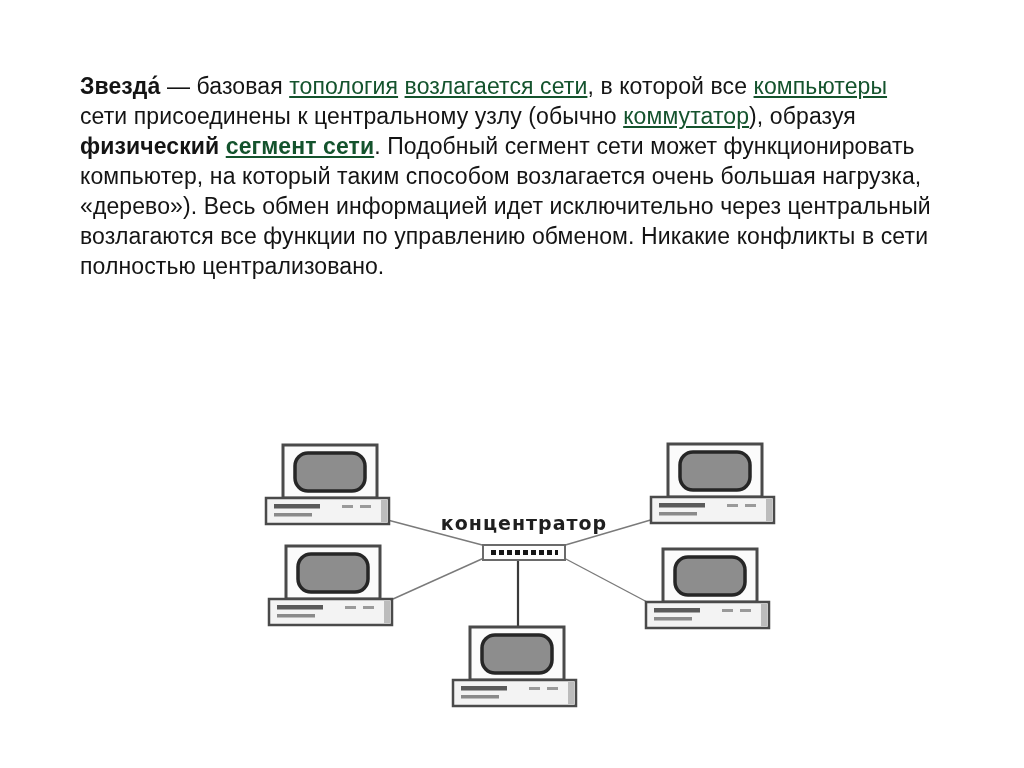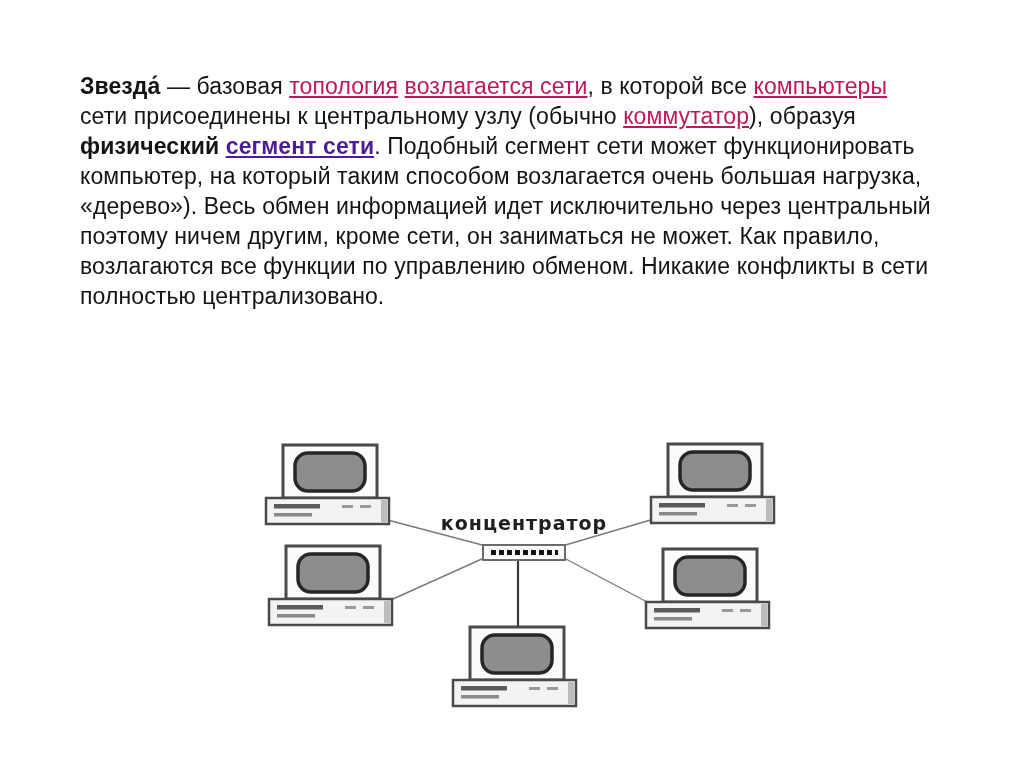--- a/index.html
+++ b/index.html
@@ -9,42 +9,41 @@
     font-family:"Liberation Sans",sans-serif;
   }
   .article{
     position:absolute;left:80px;top:71px;width:882px;
     color:#141414;font-size:23px;line-height:30px;
     letter-spacing:0.1px;
   }
   .tline{white-space:nowrap;}
   .seg-normal{font-weight:400;margin-top:12px;}
   .seg-bold{font-weight:700;}
-  .seg-link{color:#be185d;text-decoration:underline;cursor:pointer;}
-  .seg-boldlink{color:#4c1d95;text-decoration:underline;font-weight:700;cursor:pointer;}
+  .seg-link{color:#14532d;text-decoration:underline;cursor:pointer;}
+  .seg-boldlink{color:#14532d;text-decoration:underline;font-weight:700;cursor:pointer;}
   .diagram{
     position:absolute;left:250px;top:440px;width:530px;height:272px;
   }
   .hub-label-text{
     font-family:"DejaVu Sans",sans-serif;
     font-weight:700;
     letter-spacing:1px;
     fill:#1f1f1f;
   }
 </style>
 </head>
 <body>
 
 <div class="article">
     <div class="tline"><span class="seg-bold">Звезда́</span><span class="seg-normal"> — базовая </span><span class="seg-link">топология</span><span class="seg-normal"> </span><span class="seg-link">возлагается сети</span><span class="seg-normal">, в которой все </span><span class="seg-link">компьютеры</span></div>
     <div class="tline"><span class="seg-normal">сети присоединены к центральному узлу (обычно </span><span class="seg-link">коммутатор</span><span class="seg-normal">), образуя</span></div>
     <div class="tline"><span class="seg-bold">физический </span><span class="seg-boldlink">сегмент сети</span><span class="seg-normal">. Подобный сегмент сети может функционировать</span></div>
     <div class="tline"><span class="seg-normal">компьютер, на который таким способом возлагается очень большая нагрузка,</span></div>
     <div class="tline"><span class="seg-normal">«дерево»). Весь обмен информацией идет исключительно через центральный</span></div>
-    <div class="tline"><span class="seg-normal">поэтому ничем другим, кроме сети, он заниматься не может. Как правило,</span></div>
     <div class="tline"><span class="seg-normal">возлагаются все функции по управлению обменом. Никакие конфликты в сети</span></div>
     <div class="tline"><span class="seg-normal">полностью централизовано.</span></div>
   </div>
 
 <svg class="diagram" viewBox="0 0 530 272">
   <defs>
     <g id="pc">
 
       <rect x="18" y="2" width="94" height="53" fill="#fbfbfb" stroke="#4a4a4a" stroke-width="3"></rect>
 

